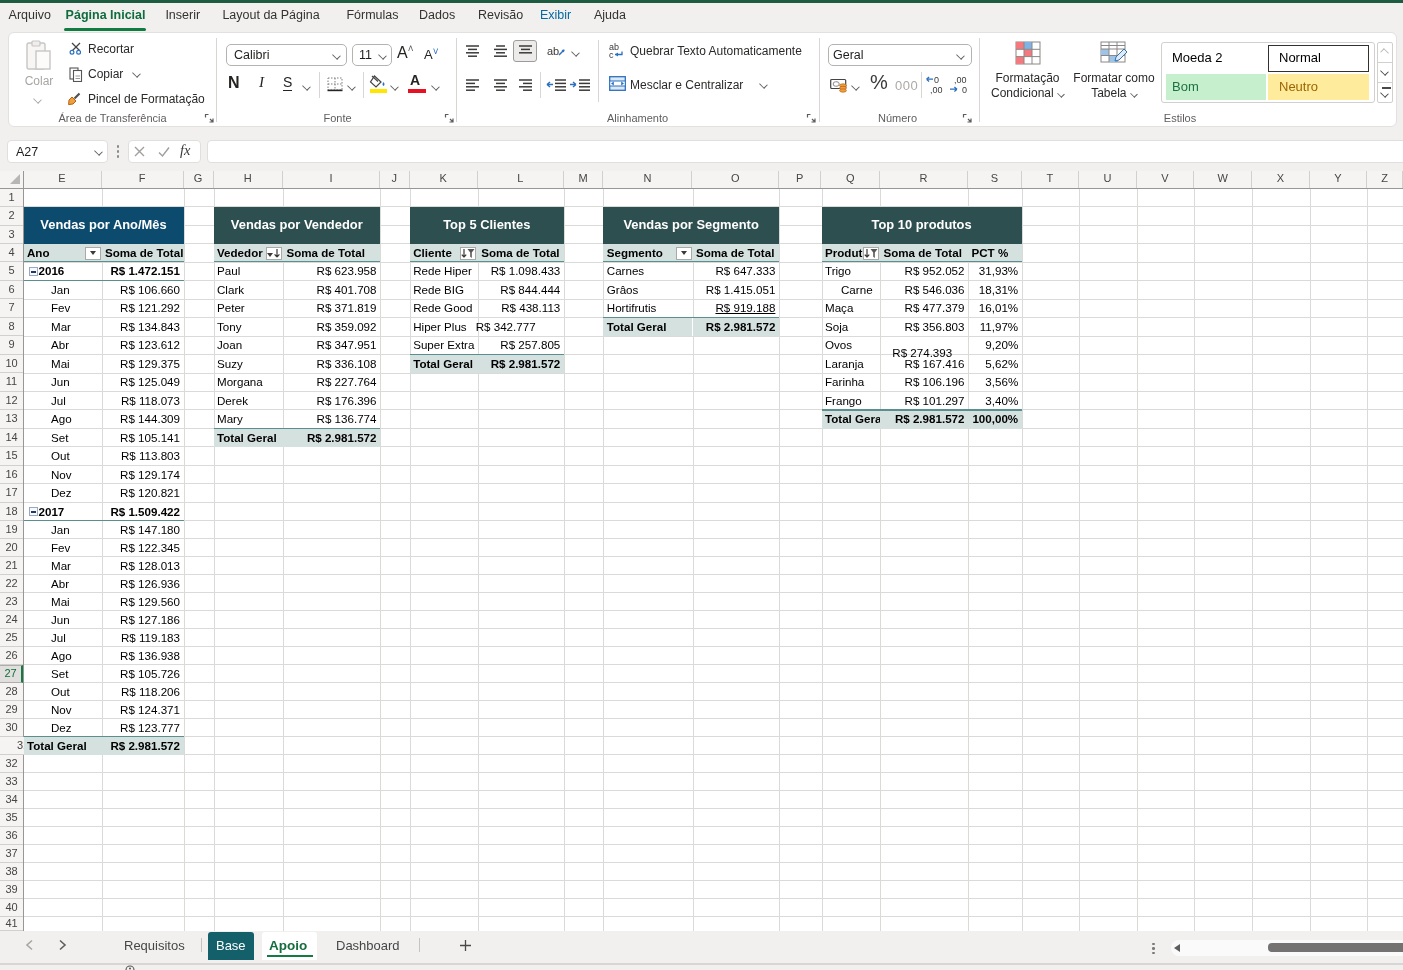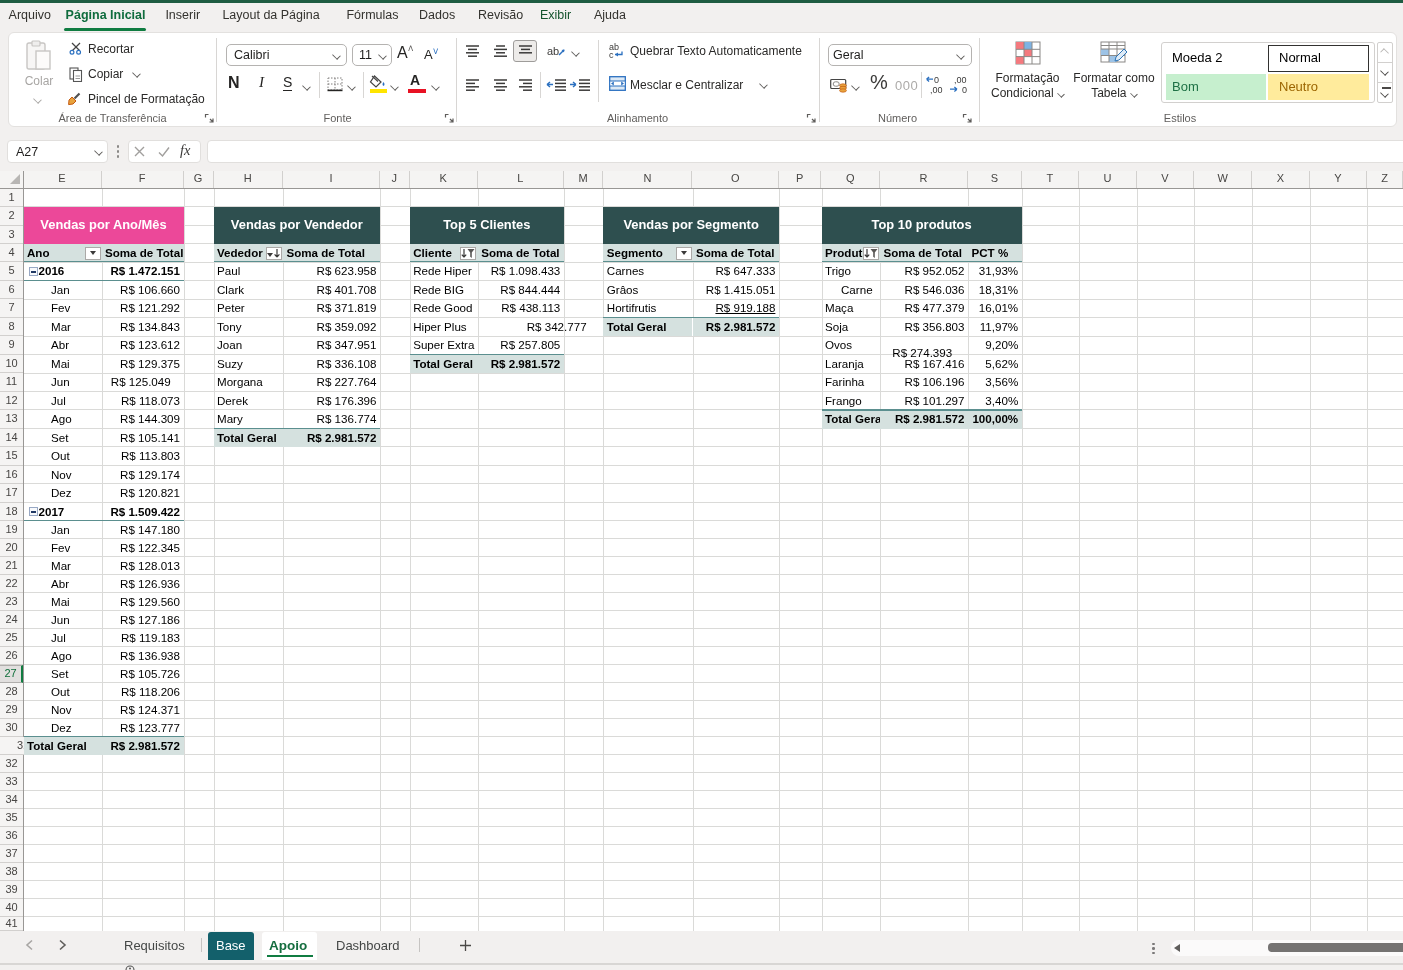--- a/index.html
+++ b/index.html
@@ -21,21 +21,21 @@
 </style></head><body>
 <div class="a" style="left:0;top:0;width:1403px;height:2.5px;background:#1E5C42"></div>
 <div class="a" style="left:0;top:2.5px;width:1403px;height:28.5px;background:#F2F0EF"></div>
 <div class="a" style="left:8.6px;top:8px;font-size:12.5px;color:#33322E;white-space:nowrap">Arquivo</div>
 <div class="a" style="left:65.6px;top:8px;font-size:12.5px;font-weight:bold;color:#0F6C3D;white-space:nowrap">Página Inicial</div>
 <div class="a" style="left:165.4px;top:8px;font-size:12.5px;color:#33322E;white-space:nowrap">Inserir</div>
 <div class="a" style="left:222.4px;top:8px;font-size:12.5px;color:#33322E;white-space:nowrap">Layout da Página</div>
 <div class="a" style="left:346.4px;top:8px;font-size:12.5px;color:#33322E;white-space:nowrap">Fórmulas</div>
 <div class="a" style="left:419px;top:8px;font-size:12.5px;color:#33322E;white-space:nowrap">Dados</div>
 <div class="a" style="left:478px;top:8px;font-size:12.5px;color:#33322E;white-space:nowrap">Revisão</div>
-<div class="a" style="left:540px;top:8px;font-size:12.5px;color:#14532d;white-space:nowrap">Exibir</div>
+<div class="a" style="left:540px;top:8px;font-size:12.5px;color:#0369a1;white-space:nowrap">Exibir</div>
 <div class="a" style="left:594px;top:8px;font-size:12.5px;color:#33322E;white-space:nowrap">Ajuda</div>
 <div class="a" style="left:64px;top:28px;width:82px;height:3px;background:#107C41;border-radius:2px"></div>
 <div class="a" style="left:0;top:31px;width:1403px;height:140px;background:#F2F0EF"></div>
 <div class="a" style="left:8px;top:32px;width:1389px;height:95px;background:#fff;border:1px solid #E3E1DF;border-radius:6px"></div>
 <div class="a sepv" style="left:215.5px;top:38px;height:84px"></div>
 <div class="a sepv" style="left:455.5px;top:38px;height:84px"></div>
 <div class="a sepv" style="left:818.5px;top:38px;height:84px"></div>
 <div class="a sepv" style="left:978.5px;top:38px;height:84px"></div>
 <svg class="a" style="left:24px;top:40px" width="30" height="32" viewBox="0 0 30 32">
 <rect x="3" y="3" width="18" height="26" rx="2" fill="#F7F6F5" stroke="#C8C6C4" stroke-width="1.4"></rect>
@@ -406,21 +406,21 @@
 <div class="a vline" style="left:821.5px;top:188.6px;height:742.1999999999999px"></div>
 <div class="a vline" style="left:880px;top:188.6px;height:742.1999999999999px"></div>
 <div class="a vline" style="left:968px;top:188.6px;height:742.1999999999999px"></div>
 <div class="a vline" style="left:1021.7px;top:188.6px;height:742.1999999999999px"></div>
 <div class="a vline" style="left:1078.9px;top:188.6px;height:742.1999999999999px"></div>
 <div class="a vline" style="left:1136.9px;top:188.6px;height:742.1999999999999px"></div>
 <div class="a vline" style="left:1194.1px;top:188.6px;height:742.1999999999999px"></div>
 <div class="a vline" style="left:1252.1px;top:188.6px;height:742.1999999999999px"></div>
 <div class="a vline" style="left:1309.7px;top:188.6px;height:742.1999999999999px"></div>
 <div class="a vline" style="left:1367.2px;top:188.6px;height:742.1999999999999px"></div>
-<div class="a" style="left:23.5px;top:207.07px;width:160.0px;height:36.94px;background:#ec4899;color:#fff;font-weight:bold;font-size:12.9px;text-align:center;line-height:36.94px;white-space:nowrap">Vendas por Ano/Mês</div>
+<div class="a" style="left:23.5px;top:207.07px;width:160.0px;height:36.94px;background:#0c4a6e;color:#fff;font-weight:bold;font-size:12.9px;text-align:center;line-height:36.94px;white-space:nowrap">Vendas por Ano/Mês</div>
 <div class="a" style="left:23.5px;top:244.01px;width:160.0px;height:18.47px;background:#D5E1DF;border-bottom:1.4px solid #5B8F8F"></div>
 <div class="a tt b" style="left:27.0px;top:246.20999999999998px">Ano</div>
 <div class="a tt b" style="left:105.0px;top:246.20999999999998px">Soma de Total</div>
 <div class="a fbtn" style="left:84.8px;top:246.60999999999999px;width:16px;height:13.5px">
     <div class="tri"></div>
   </div>
 <div class="a tt b" style="left:23.5px;top:262.48px;width:78.0px;height:18.47px;line-height:18.47px;padding-left:3.5px;"><span style="padding-left:11.5px">2016</span></div>
 <div class="a tt b" style="left:101.5px;top:262.48px;width:82.0px;height:18.47px;line-height:18.47px;text-align:right;padding-right:3.5px;">R$ 1.472.151</div>
 <div class="a" style="left:23.5px;top:279.75000000000006px;width:160.0px;height:1.4px;background:#5B8F8F"></div>
 <div class="a" style="left:29px;top:267.21500000000003px;width:9px;height:9px;background:#F7F9FC;border:1px solid #98A8C4"></div>
@@ -429,21 +429,21 @@
 <div class="a tt" style="left:101.5px;top:280.95px;width:82.0px;height:18.47px;line-height:18.47px;text-align:right;padding-right:3.5px;">R$ 106.660</div>
 <div class="a tt" style="left:23.5px;top:299.41999999999996px;width:78.0px;height:18.47px;line-height:18.47px;padding-left:3.5px;"><span style="padding-left:24px">Fev</span></div>
 <div class="a tt" style="left:101.5px;top:299.41999999999996px;width:82.0px;height:18.47px;line-height:18.47px;text-align:right;padding-right:3.5px;">R$ 121.292</div>
 <div class="a tt" style="left:23.5px;top:317.89px;width:78.0px;height:18.47px;line-height:18.47px;padding-left:3.5px;"><span style="padding-left:24px">Mar</span></div>
 <div class="a tt" style="left:101.5px;top:317.89px;width:82.0px;height:18.47px;line-height:18.47px;text-align:right;padding-right:3.5px;">R$ 134.843</div>
 <div class="a tt" style="left:23.5px;top:336.36px;width:78.0px;height:18.47px;line-height:18.47px;padding-left:3.5px;"><span style="padding-left:24px">Abr</span></div>
 <div class="a tt" style="left:101.5px;top:336.36px;width:82.0px;height:18.47px;line-height:18.47px;text-align:right;padding-right:3.5px;">R$ 123.612</div>
 <div class="a tt" style="left:23.5px;top:354.83px;width:78.0px;height:18.47px;line-height:18.47px;padding-left:3.5px;"><span style="padding-left:24px">Mai</span></div>
 <div class="a tt" style="left:101.5px;top:354.83px;width:82.0px;height:18.47px;line-height:18.47px;text-align:right;padding-right:3.5px;">R$ 129.375</div>
 <div class="a tt" style="left:23.5px;top:373.29999999999995px;width:78.0px;height:18.47px;line-height:18.47px;padding-left:3.5px;"><span style="padding-left:24px">Jun</span></div>
-<div class="a tt" style="left:101.5px;top:373.29999999999995px;width:82.0px;height:18.47px;line-height:18.47px;text-align:center;padding-right:3.5px;">R$ 125.049</div>
+<div class="a tt" style="left:101.5px;top:373.29999999999995px;width:82.0px;height:18.47px;line-height:18.47px;text-align:right;padding-right:3.5px;">R$ 125.049</div>
 <div class="a tt" style="left:23.5px;top:391.77px;width:78.0px;height:18.47px;line-height:18.47px;padding-left:3.5px;"><span style="padding-left:24px">Jul</span></div>
 <div class="a tt" style="left:101.5px;top:391.77px;width:82.0px;height:18.47px;line-height:18.47px;text-align:right;padding-right:3.5px;">R$ 118.073</div>
 <div class="a tt" style="left:23.5px;top:410.24px;width:78.0px;height:18.47px;line-height:18.47px;padding-left:3.5px;"><span style="padding-left:24px">Ago</span></div>
 <div class="a tt" style="left:101.5px;top:410.24px;width:82.0px;height:18.47px;line-height:18.47px;text-align:right;padding-right:3.5px;">R$ 144.309</div>
 <div class="a tt" style="left:23.5px;top:428.71px;width:78.0px;height:18.47px;line-height:18.47px;padding-left:3.5px;"><span style="padding-left:24px">Set</span></div>
 <div class="a tt" style="left:101.5px;top:428.71px;width:82.0px;height:18.47px;line-height:18.47px;text-align:right;padding-right:3.5px;">R$ 105.141</div>
 <div class="a tt" style="left:23.5px;top:447.17999999999995px;width:78.0px;height:18.47px;line-height:18.47px;padding-left:3.5px;"><span style="padding-left:24px">Out</span></div>
 <div class="a tt" style="left:101.5px;top:447.17999999999995px;width:82.0px;height:18.47px;line-height:18.47px;text-align:right;padding-right:3.5px;">R$ 113.803</div>
 <div class="a tt" style="left:23.5px;top:465.65px;width:78.0px;height:18.47px;line-height:18.47px;padding-left:3.5px;"><span style="padding-left:24px">Nov</span></div>
 <div class="a tt" style="left:101.5px;top:465.65px;width:82.0px;height:18.47px;line-height:18.47px;text-align:right;padding-right:3.5px;">R$ 129.174</div>
@@ -522,21 +522,21 @@
       <path d="M6.5 1 H13.5 L10.8 4.6 V10 L9.2 8.8 V4.6 Z" fill="#595755"></path>
     </svg>
   </div>
 <div class="a tt" style="left:409.7px;top:262.48px;width:68.0px;height:18.47px;line-height:18.47px;padding-left:3.5px;">Rede Hiper</div>
 <div class="a tt" style="left:477.7px;top:262.48px;width:86.09999999999997px;height:18.47px;line-height:18.47px;text-align:right;padding-right:3.5px;">R$ 1.098.433</div>
 <div class="a tt" style="left:409.7px;top:280.95px;width:68.0px;height:18.47px;line-height:18.47px;padding-left:3.5px;">Rede BIG</div>
 <div class="a tt" style="left:477.7px;top:280.95px;width:86.09999999999997px;height:18.47px;line-height:18.47px;text-align:right;padding-right:3.5px;">R$ 844.444</div>
 <div class="a tt" style="left:409.7px;top:299.41999999999996px;width:68.0px;height:18.47px;line-height:18.47px;padding-left:3.5px;">Rede Good</div>
 <div class="a tt" style="left:477.7px;top:299.41999999999996px;width:86.09999999999997px;height:18.47px;line-height:18.47px;text-align:right;padding-right:3.5px;">R$ 438.113</div>
 <div class="a tt" style="left:409.7px;top:317.89px;width:68.0px;height:18.47px;line-height:18.47px;padding-left:3.5px;">Hiper Plus</div>
-<div class="a tt" style="left:504px;top:317.89px;width:86.09999999999997px;height:18.47px;line-height:18.47px;text-align:right;padding-right:3.5px;">R$ 342.777</div>
+<div class="a tt" style="left:453px;top:317.89px;width:86.09999999999997px;height:18.47px;line-height:18.47px;text-align:right;padding-right:3.5px;">R$ 342.777</div>
 <div class="a tt" style="left:409.7px;top:336.36px;width:68.0px;height:18.47px;line-height:18.47px;padding-left:3.5px;">Super Extra</div>
 <div class="a tt" style="left:477.7px;top:336.36px;width:86.09999999999997px;height:29px;line-height:18.47px;text-align:right;padding-right:3.5px;">R$ 257.805</div>
 <div class="a tt b" style="left:409.7px;top:354.83px;width:68.0px;height:18.47px;line-height:18.47px;background:#D5E1DF;padding-left:3.5px;">Total Geral</div>
 <div class="a tt b" style="left:477.7px;top:354.83px;width:86.09999999999997px;height:18.47px;line-height:18.47px;background:#D5E1DF;text-align:right;padding-right:3.5px;">R$ 2.981.572</div>
 <div class="a" style="left:409.7px;top:353.83px;width:154.09999999999997px;height:1.4px;background:#5B8F8F"></div>
 <div class="a" style="left:603.3px;top:207.07px;width:175.60000000000002px;height:36.94px;background:#2E4F4F;color:#fff;font-weight:bold;font-size:12.9px;text-align:center;line-height:36.94px;white-space:nowrap">Vendas por Segmento</div>
 <div class="a" style="left:603.3px;top:244.01px;width:175.60000000000002px;height:18.47px;background:#D5E1DF;border-bottom:1.4px solid #5B8F8F"></div>
 <div class="a tt b" style="left:606.8px;top:246.20999999999998px">Segmento</div>
 <div class="a tt b" style="left:696.0px;top:246.20999999999998px">Soma de Total</div>
 <div class="a fbtn" style="left:675.5px;top:246.60999999999999px;width:16px;height:13.5px">

